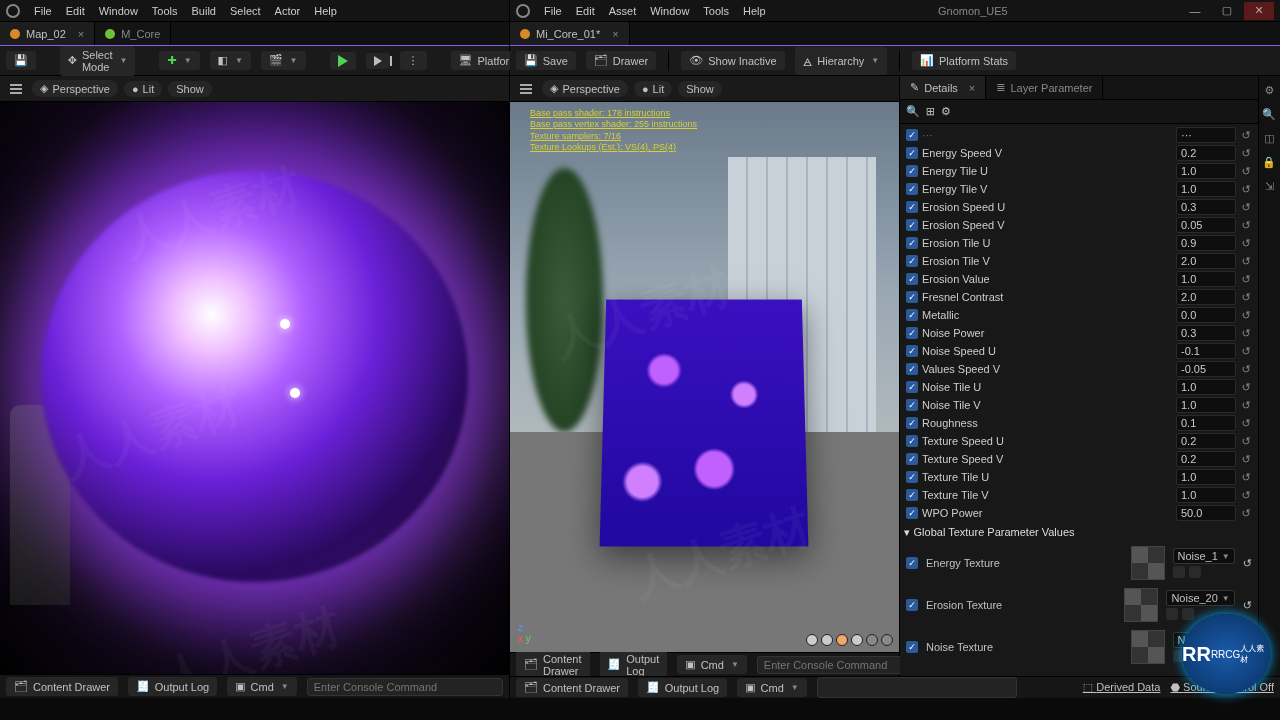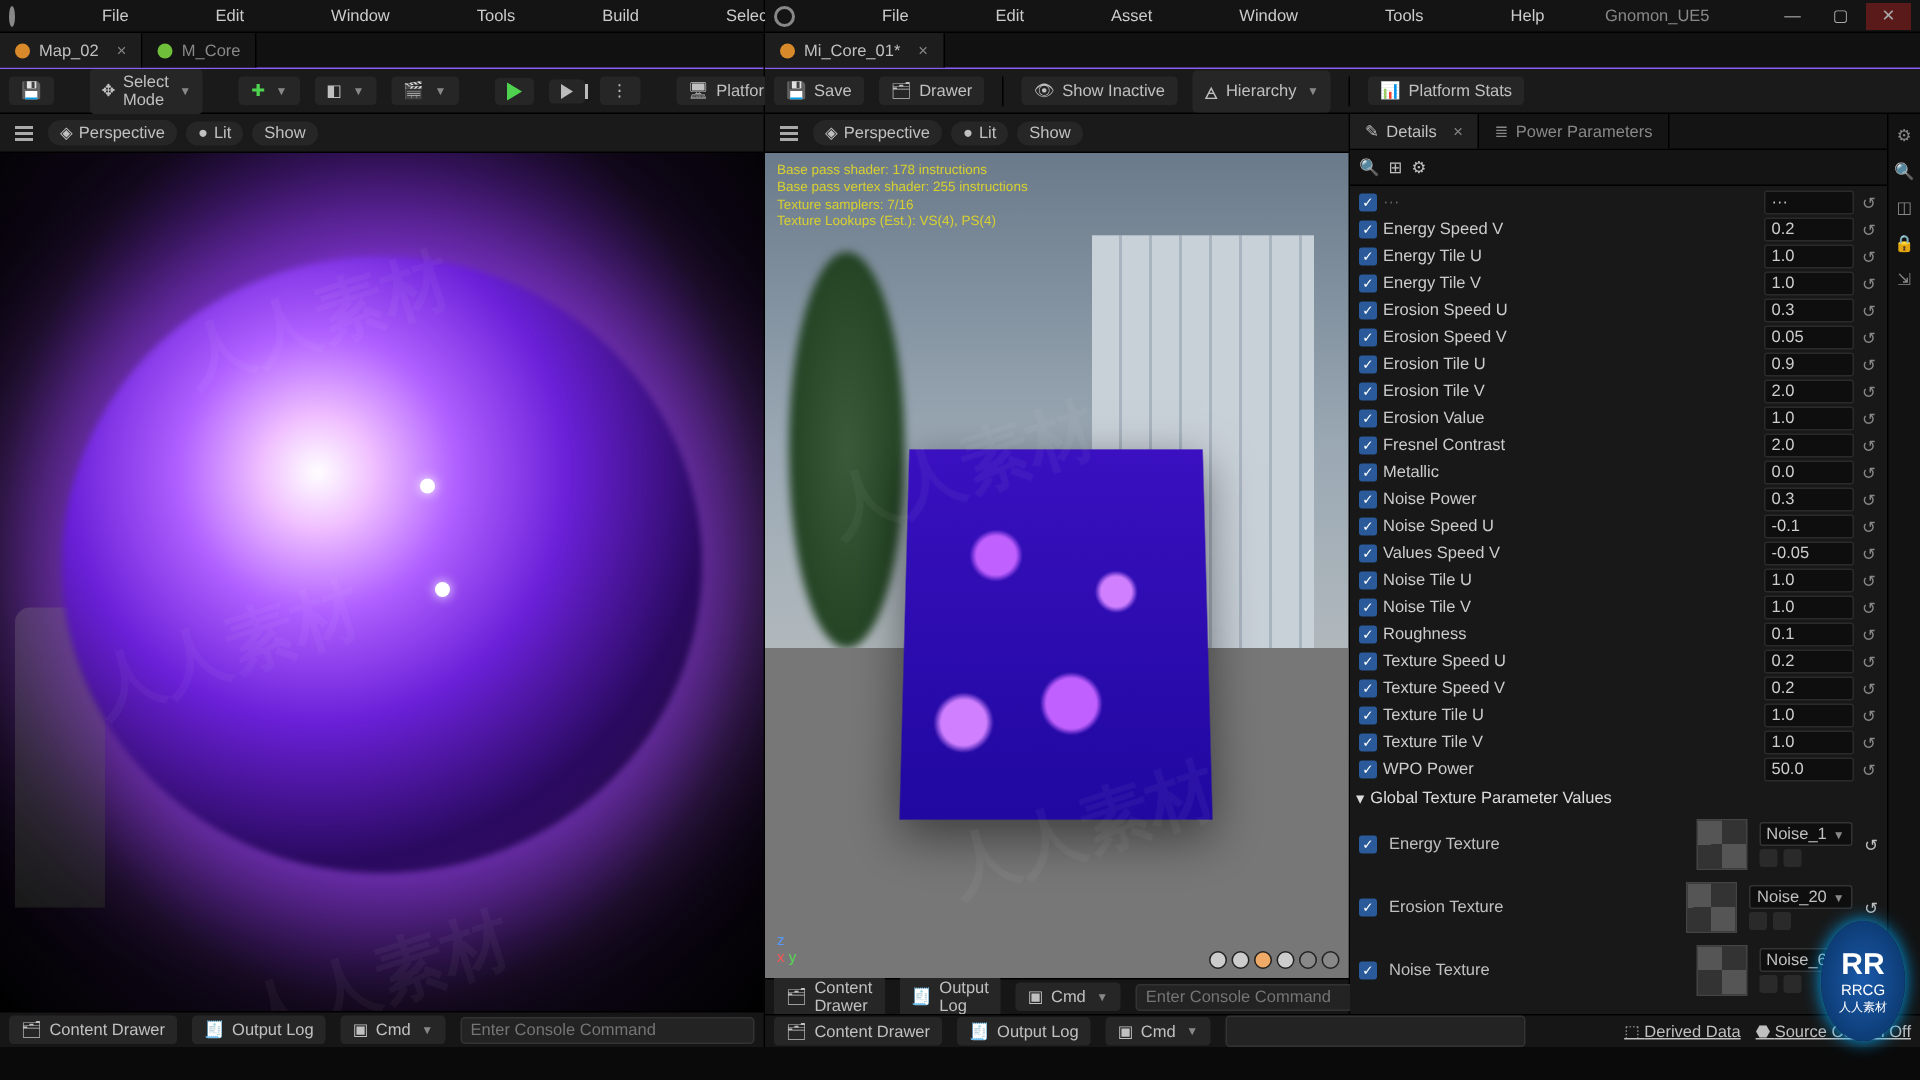--- a/index.html
+++ b/index.html
@@ -1,21 +1,21 @@
 <!DOCTYPE html>
 <html><head>
 <meta charset="utf-8">
 <style>
   * { margin:0; padding:0; box-sizing:border-box; font-family:"Segoe UI",Arial,sans-serif; }
   body { width:1280px; height:720px; background:#0a0a0a; color:#c0c0c0; font-size:11px; overflow:hidden; position:relative; }
   .row { display:flex; align-items:center; }
 
   
   .menubar { height:22px; background:#141414; border-bottom:1px solid #000; padding:0 6px; gap:14px; }
-  .menubar .item { color:#ccc; cursor:pointer;margin-left:44px; }
+  .menubar .item { color:#ccc; cursor:pointer; }
   .menubar .title-right { margin-left:auto; color:#888; }
 
   
   .workspace { display:flex; height:698px; }
   .left-win { width:510px; display:flex; flex-direction:column; border-right:1px solid #000; }
   .right-win { flex:1; display:flex; flex-direction:column; }
 
   
   .tabs { height:24px; background:#111; border-bottom:1px solid #8b5cf6; align-items:stretch; }
   .tab { display:flex; align-items:center; gap:6px; padding:0 10px; background:#1d1d1d; border-right:1px solid #000; }
@@ -57,21 +57,21 @@
   .building{position:absolute;right:6%;top:10%;width:38%;height:55%;background:repeating-linear-gradient(90deg,#c8d0d8 0 18px,#a8b4c0 18px 20px),linear-gradient(#b0bcc8,#98a4b0);}
   .tree{position:absolute;left:4%;top:12%;width:20%;height:48%;background:radial-gradient(#3a5a3a,#1a3a1a);border-radius:50%;filter:blur(3px);}
   .floor{position:absolute;left:0;right:0;bottom:0;height:40%;background:#777;}
   .plane{position:absolute;left:24%;top:35%;width:52%;height:45%;
          background:radial-gradient(circle at 30% 30%,#c060ff 0 6%,transparent 8%),
                     radial-gradient(circle at 70% 40%,#d080ff 0 5%,transparent 7%),
                     radial-gradient(circle at 55% 70%,#c060ff 0 8%,transparent 10%),
                     radial-gradient(circle at 20% 75%,#d080ff 0 6%,transparent 8%),
                     linear-gradient(#3a10c0,#2008a0);
          transform:perspective(400px) rotateX(6deg);box-shadow:0 10px 30px rgba(0,0,0,.5);}
-  .shaderstats{position:absolute;left:8px;top:6px;font-size:9px;color:#d8d030;line-height:1.25;white-space:pre;}
+  .shaderstats{position:absolute;left:20px;top:6px;font-size:9px;color:#d8d030;line-height:1.25;white-space:pre;text-decoration:underline;}
   .vballs{position:absolute;right:6px;bottom:6px;display:flex;gap:3px;}
   .vballs span{width:12px;height:12px;border-radius:50%;border:1px solid #222;}
 
   
   .cmdbar{height:24px;background:#161616;border-top:1px solid #000;padding:0 6px;gap:10px;}
   .cmdbar input{flex:1;background:#232323;border:1px solid #333;color:#aaa;padding:2px 6px;font-size:11px;border-radius:3px;}
 
   
   .right-split{display:flex;flex:1;min-height:0;}
   .right-vp-col{width:390px;display:flex;flex-direction:column;border-right:1px solid #000;}
@@ -105,21 +105,21 @@
 
   .statusbar{height:22px;background:#161616;border-top:1px solid #000;padding:0 6px;gap:10px;font-size:11px;}
   .statusbar .right{margin-left:auto;gap:10px;display:flex;align-items:center;text-decoration:underline;}
 
   .winbtns{margin-left:auto;display:flex;gap:2px;}
   .winbtn{width:30px;height:18px;display:flex;align-items:center;justify-content:center;color:#aaa;}
   .winbtn.close{background:#5a1a1a;}
 
   .watermark{position:absolute;color:rgba(255,255,255,.04);font-size:46px;font-weight:bold;pointer-events:none;transform:rotate(-18deg);}
 
-  .logo{position:absolute;right:10px;bottom:26px;width:56px;height:80px;border-radius:50%;background:radial-gradient(#1a5aaa,#083060);display:flex;align-items:center;justify-content:center;color:#fff;font-size:10px;flex-direction:column;box-shadow:0 0 12px #0af;pointer-events:none;}
+  .logo{position:absolute;right:10px;bottom:26px;width:88px;height:80px;border-radius:50%;background:radial-gradient(#1a5aaa,#083060);display:flex;align-items:center;justify-content:center;color:#fff;font-size:10px;flex-direction:row;box-shadow:0 0 12px #0af;pointer-events:none;}
   .logo .rr{font-size:20px;font-weight:bold;}
 </style>
 </head>
 <body>
 
 <div class="workspace">
   <div class="left-win">
     <div class="menubar row">
       <span style="width:14px;height:14px;border-radius:50%;border:2px solid #888;"></span>
       <span class="item">File</span>
@@ -262,21 +262,21 @@
           <div class="tbtn">🗂 <span>Content Drawer</span></div>
           <div class="tbtn">🧾 <span>Output Log</span></div>
           <div class="tbtn">▣ <span>Cmd</span><span class="tri">▼</span></div>
           <input placeholder="Enter Console Command" style="">
         </div>
       </div>
 
       <div class="details-col">
         <div class="panel-tabs row">
           <div class="ptab">✎ <span>Details</span><span class="x">×</span></div>
-          <div class="ptab inactive">≣ <span>Power Parameters</span></div>
+          <div class="ptab inactive">≣ <span>Layer Parameter</span></div>
         </div>
         <div class="search row">
           <span>🔍</span>
           <span>⊞</span>
           <span>⚙</span>
         </div>
         <div class="params" id="params-host">
             <div class="prow">
               <span class="chk">✓</span>
               <span class="lbl" style="color:#666">···</span>

